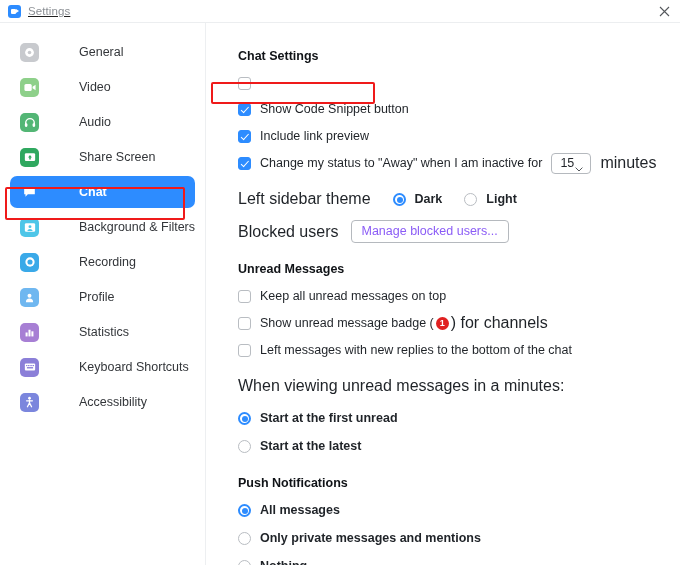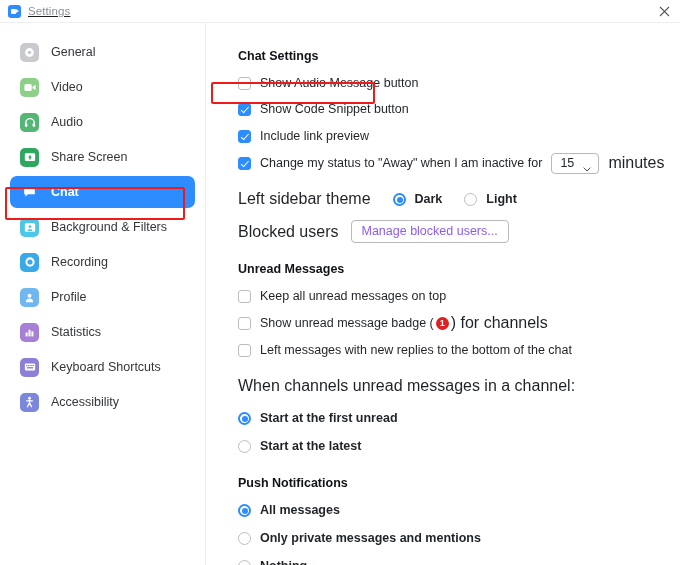--- a/index.html
+++ b/index.html
@@ -103,20 +103,21 @@
   .nav-item {
     display: flex;
     align-items: center;
     height: 32px;
     margin: 0 10px;
     padding-left: 10px;
     border-radius: 7px;
     box-sizing: border-box;
     cursor: pointer;
     position: relative;
+    gap: 28px;
   }
   .nav-item + .nav-item { margin-top: 3px; }
   .nav-item.active {
     background: #2d8cff;
   }
   .nav-ico {
     width: 19px;
     height: 19px;
     border-radius: 5px;
     flex: none;
@@ -256,21 +257,21 @@
     padding: 3px 10px 4px 10px;
     cursor: pointer;
     white-space: nowrap;
     line-height: 14px;
   }
 
   .select {
     border: 1px solid #b5b9be;
     border-radius: 4px;
     background: #ffffff;
-    width: 48px;
+    width: 40px;
     height: 21px;
     display: flex;
     align-items: center;
     box-sizing: border-box;
     cursor: pointer;
     position: relative;
   }
   .select-val {
     font-size: 12.5px;
     color: #1f2328;
@@ -439,21 +440,20 @@
 
     <div class="hl-chat"></div>
   </div>
 
   <div class="main">
 
     <div class="section-title">Chat Settings</div>
 
     <div class="row">
       <span class="cb"></span>
-      <span class="cb-label">Show Audio Message button</span>
     </div>
 
     <div class="row" style="margin-top:4px">
       <span class="cb on"></span>
       <span class="cb-label">Show Code Snippet button</span>
     </div>
 
     <div class="row" style="margin-top:5px">
       <span class="cb on"></span>
       <span class="cb-label">Include link preview</span>
@@ -507,21 +507,21 @@
     </div>
 
     <div class="row" style="margin-top:5px">
       <span class="cb"></span>
       <span class="cb-label">Left messages with new replies to the bottom of the chat</span>
     </div>
 
     <div class="gap-md"></div>
 
     <div class="row">
-      <span class="plain-label">When channels unread messages in a channel:</span>
+      <span class="plain-label">When viewing unread messages in a minutes:</span>
     </div>
 
     <div class="gap-sm"></div>
 
     <div class="row">
       <span class="rb on"></span>
       <span class="rb-label">Start at the first unread</span>
     </div>
 
     <div class="row" style="margin-top:6px">

